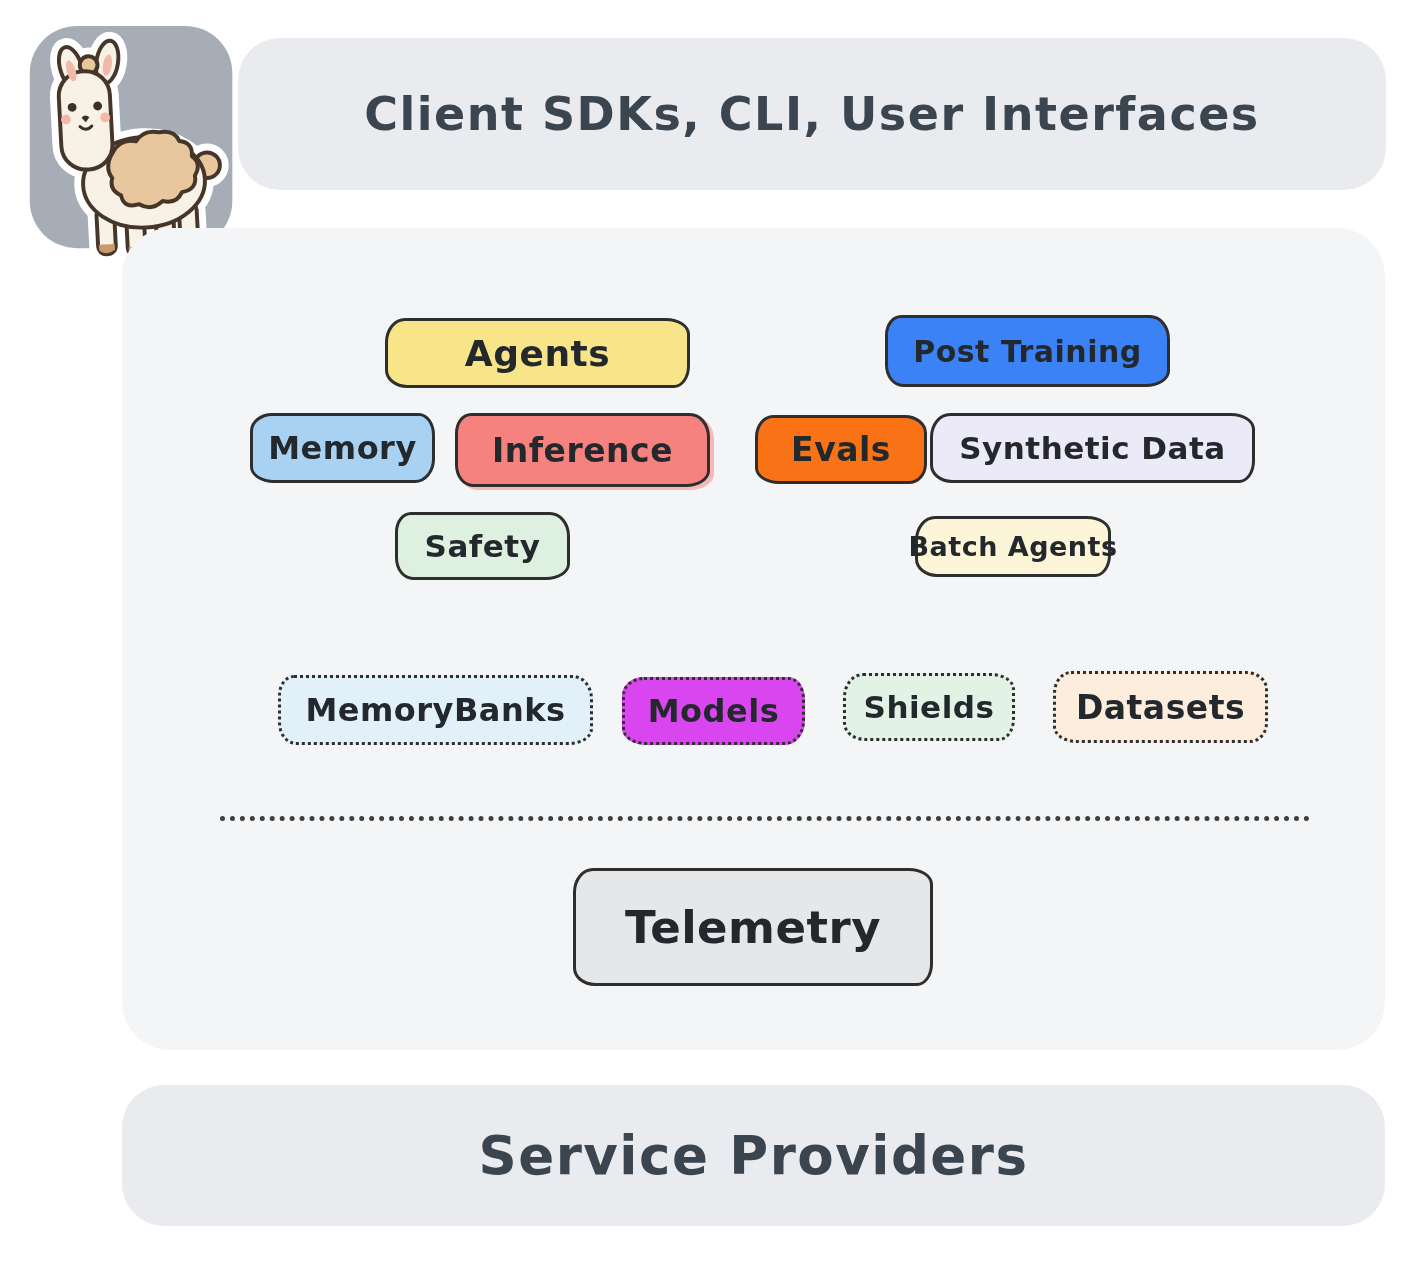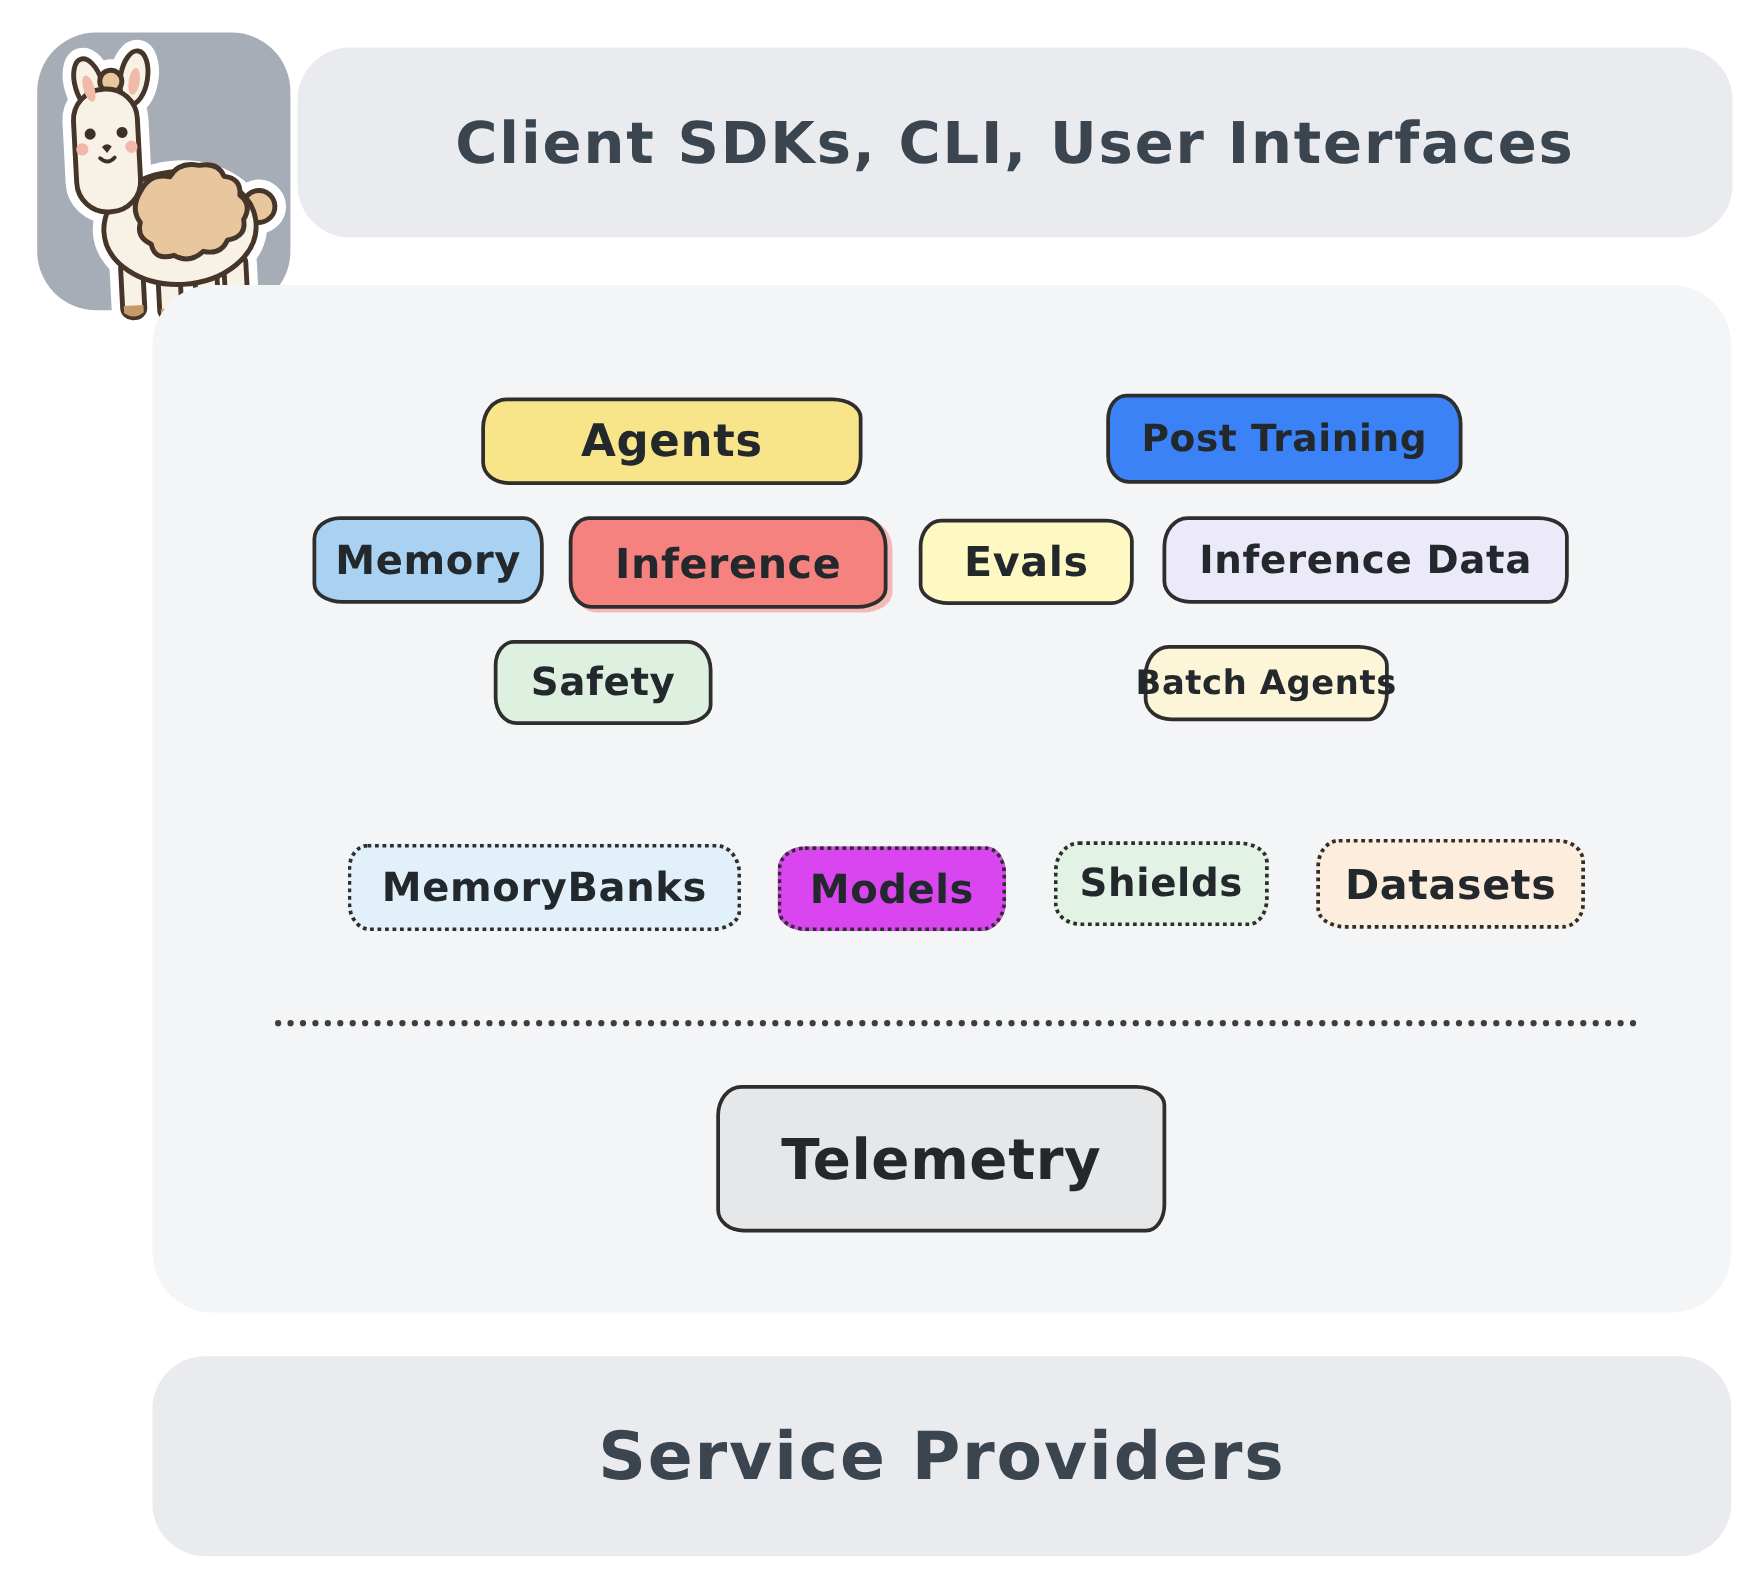--- a/index.html
+++ b/index.html
@@ -18,21 +18,21 @@
   
   .banner {
     position: absolute;
     background: #e9ebee;
     border-radius: 42px;
     display: flex;
     align-items: center;
     justify-content: center;
   }
   .top-banner { left: 238px; top: 38px; width: 1148px; height: 152px; }
-  .bottom-banner { left: 122px; top: 1085px; width: 1263px; height: 160px; }
+  .bottom-banner { left: 122px; top: 1085px; width: 1263px; height: 141px; }
   .banner-text { font-weight: 700; letter-spacing: 1.5px; white-space: nowrap; color: #3a454f; }
   .top-text { font-size: 46px; }
   .bottom-text { font-size: 53px; }
 
   
   .panel {
     position: absolute;
     left: 122px; top: 228px;
     width: 1263px; height: 822px;
     background: #f4f5f7;
@@ -150,25 +150,25 @@
     <div class="box r2 pos-post-training" style="background-color: #3b82f6;">
       <span class="lbl">Post Training</span>
     </div>
 
     <div class="box r3 pos-memory" style="background-color: rgb(169, 210, 242);">
       <span class="lbl">Memory</span>
     </div>
     <div class="box r2 pos-inference" style="background-color: rgb(246, 130, 127);">
       <span class="lbl">Inference</span>
     </div>
-    <div class="box r4 pos-evals" style="background-color: #fef9c3;">
+    <div class="box r4 pos-evals" style="background-color: #f97316; margin-left: 20px;">
       <span class="lbl">Evals</span>
     </div>
     <div class="box r1 pos-synthetic" style="background-color: rgb(236, 234, 248);">
-      <span class="lbl">Inference Data</span>
+      <span class="lbl">Synthetic Data</span>
     </div>
 
     <div class="box r2 pos-safety" style="background-color: rgb(222, 240, 224);">
       <span class="lbl">Safety</span>
     </div>
     <div class="box r1 pos-batch-agents" style="background-color: rgb(252, 245, 215);">
       <span class="lbl">Batch Agents</span>
     </div>
 
     <div class="box dashed r2 pos-memorybanks" style="background-color: rgb(226, 240, 250);">

